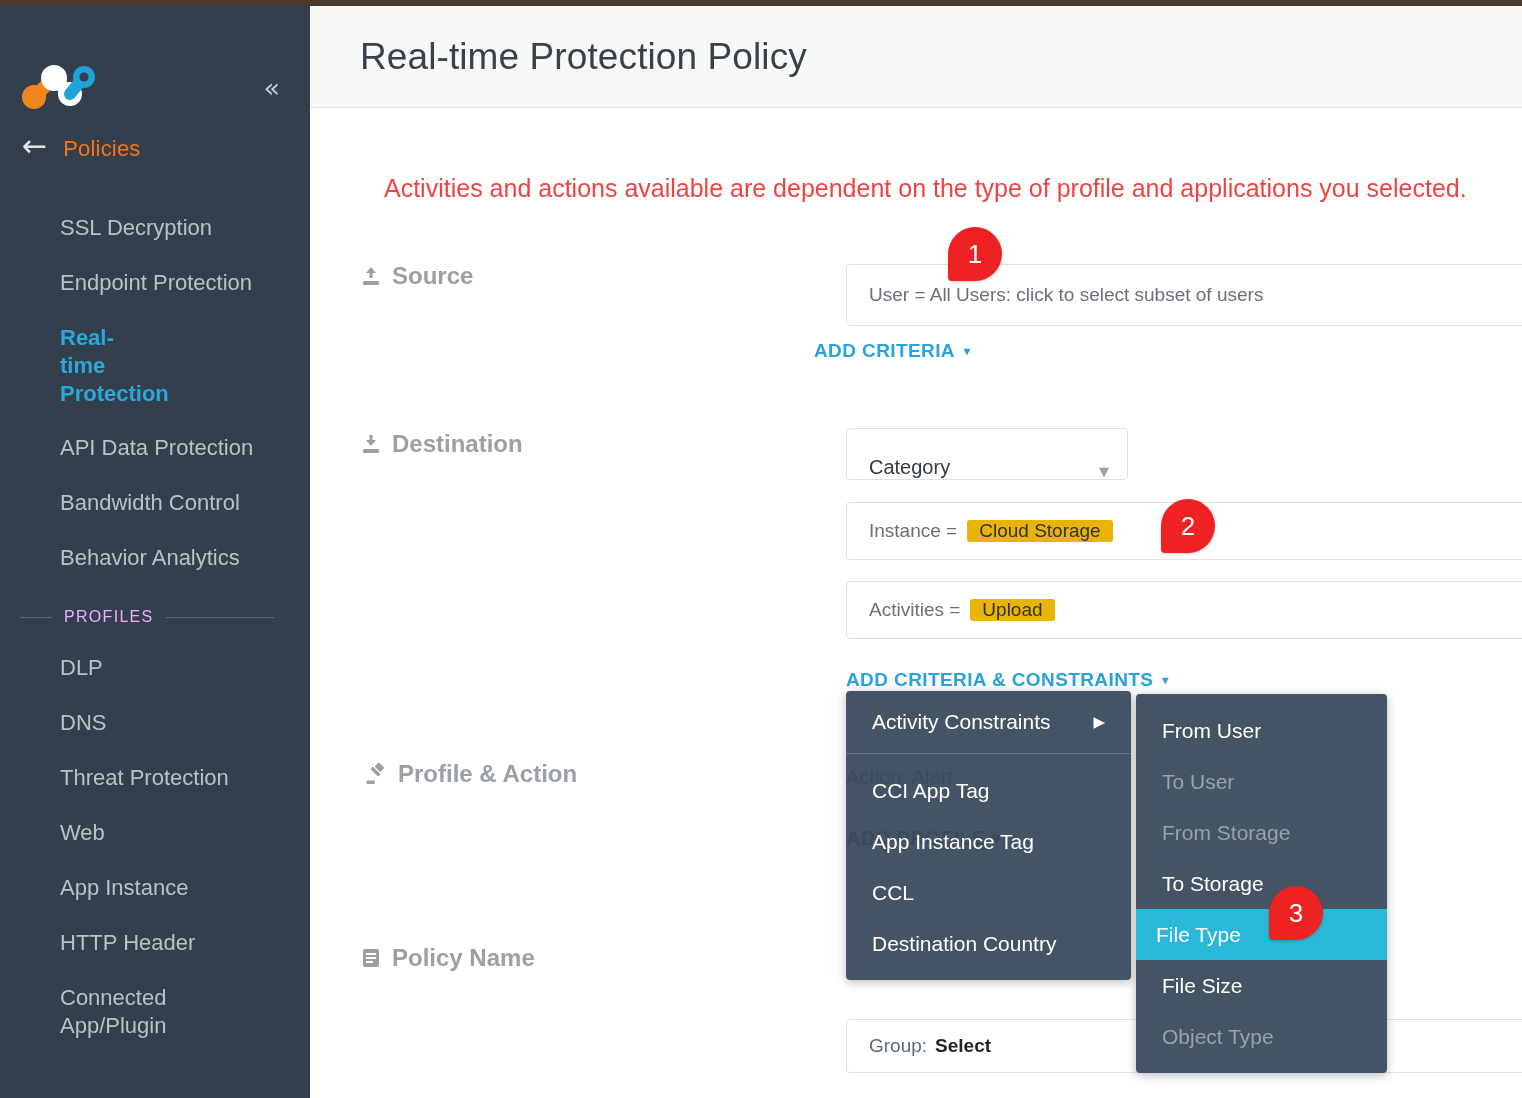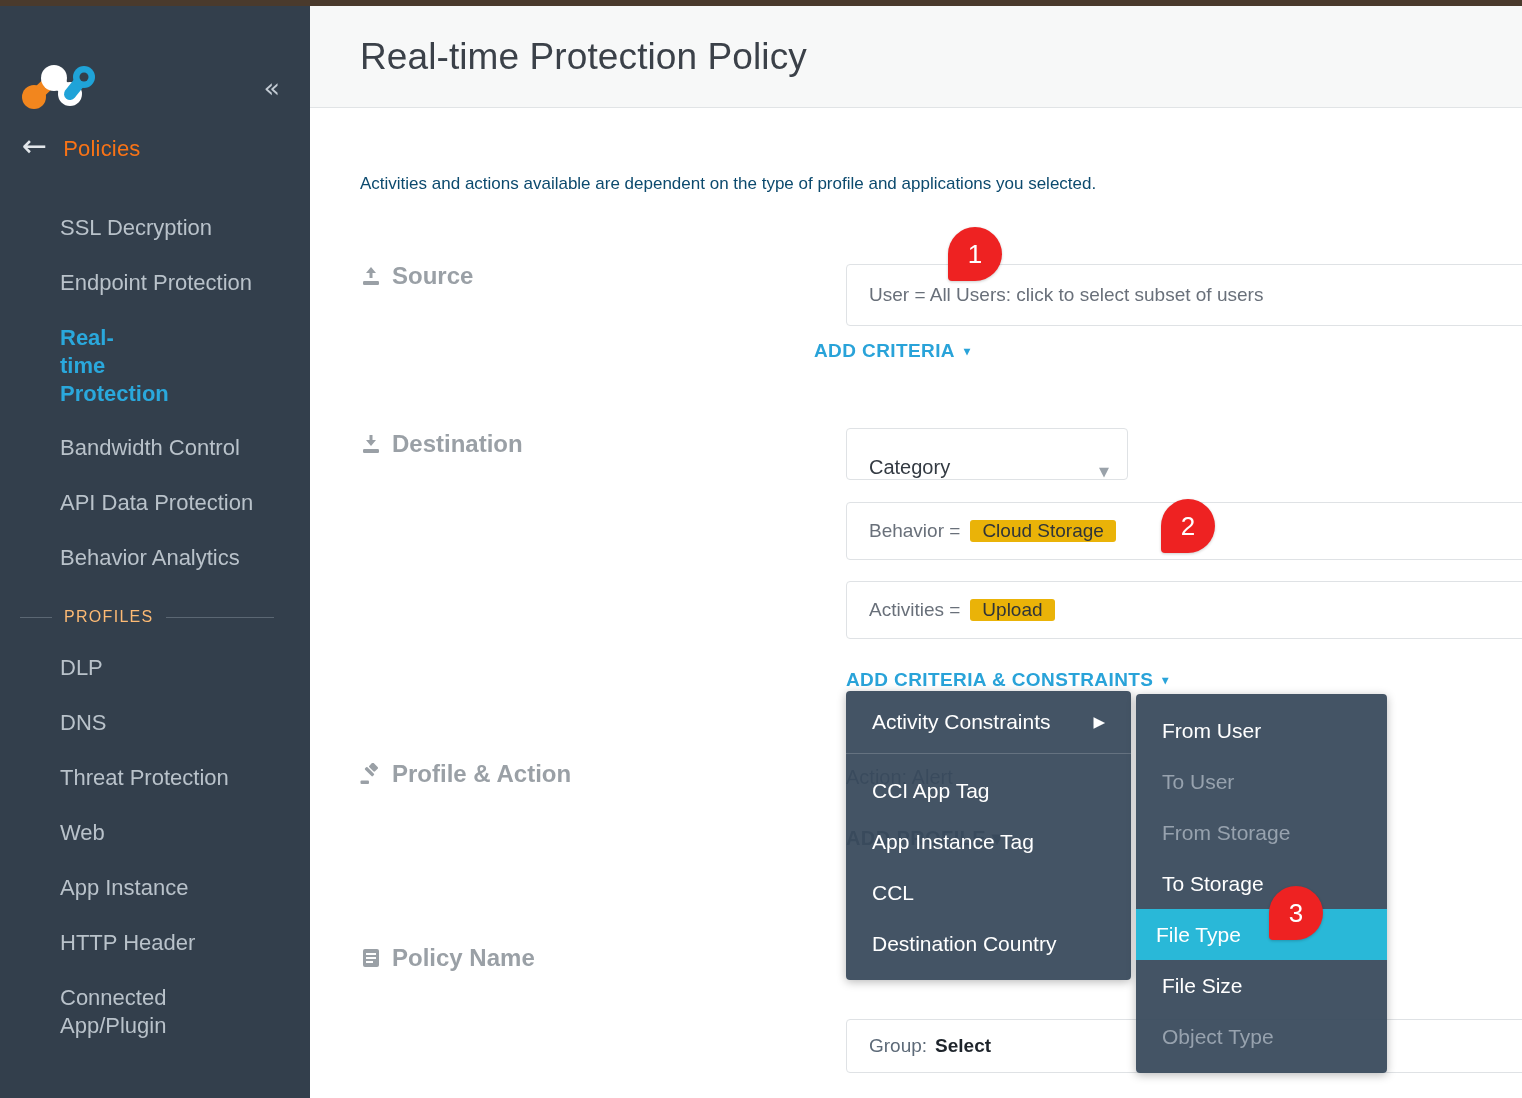--- a/index.html
+++ b/index.html
@@ -54,40 +54,40 @@
   }
   .sb-item.active { color: #2aa8dc; font-weight: bold; }
   .sb-item.two-line { max-width: 130px; margin-bottom: 26px; }
   .sb-divider {
     display: flex; align-items: center; gap: 12px;
     padding: 0 36px 0 20px; margin: 36px 0 28px 0;
   }
   .sb-divider .line { flex: 0 0 auto; height: 1px; background: #5b6773; width: 32px; }
   .sb-divider .line.long { flex: 1 1 auto; width: auto; }
   .sb-divider .lbl {
-    color: #fdba74; font-size: 16px; letter-spacing: 1.3px; text-align: right;
+    color: #f0abfc; font-size: 16px; letter-spacing: 1.3px; text-align: right;
   }
 
   
   .main {
     position: absolute; top: 6px; left: 310px; width: 1212px; height: 1092px;
     background: #ffffff; overflow: hidden;
   }
   .page-header {
     height: 102px; background: #f7f8f8;
     border-bottom: 1px solid #e1e4e6;
     display: flex; align-items: center;
     padding-left: 50px;
   }
   .page-title {
     font-size: 37px; font-weight: 300; color: #3b4149; letter-spacing: .1px;
   }
   .subtitle {
     padding: 66px 0 0 50px;
-    font-size: 17px; color: #0c4a6e;
+    font-size: 25px; color: #ef4444; margin-left: 24px;
   }
 
   
   .rowlabel {
     position: absolute;
     display: flex; align-items: center; gap: 10px;
     font-size: 24px; color: #9aa0a6; font-weight: bold;
   }
   .rowlabel .ico { display: inline-flex; width: 22px; height: 24px; align-items: center; justify-content: center; }
 
@@ -191,22 +191,22 @@
 
     <div class="sb-header">
       <span class="back-arrow">←</span>
       <span class="sb-header-title">Policies</span>
     </div>
 
     <nav class="sb-list">
       <div class="sb-item">SSL Decryption</div>
       <div class="sb-item">Endpoint Protection</div>
       <div class="sb-item active two-line">Real-time Protection</div>
+      <div class="sb-item">API Data Protection</div>
       <div class="sb-item">Bandwidth Control</div>
-      <div class="sb-item">API Data Protection</div>
       <div class="sb-item">Behavior Analytics</div>
 
       <div class="sb-divider">
         <span class="line"></span>
         <span class="lbl">PROFILES</span>
         <span class="line long"></span>
       </div>
 
       <div class="sb-item">DLP</div>
       <div class="sb-item">DNS</div>
@@ -254,35 +254,35 @@
       </span>
       <span>Destination</span>
     </div>
 
     <div class="select-box" style="left:536px; top:422px; width:282px; height:52px;">
       <span>Category</span>
       <span class="caret-sm">▼</span>
     </div>
 
     <div class="fieldbox" style="left:536px; top:496px; width:740px; height:58px;">
-      <span>Behavior =</span>
+      <span>Instance =</span>
       <span class="chip">Cloud Storage</span>
     </div>
 
     <div class="fieldbox" style="left:536px; top:575px; width:740px; height:58px;">
       <span>Activities =</span>
       <span class="chip">Upload</span>
     </div>
 
     <div class="link-action" style="left:536px; top:663px;">
       <span>ADD CRITERIA &amp; CONSTRAINTS</span>
       <span class="tri">▾</span>
     </div>
 
-    <div class="rowlabel" style="left:50px; top:754px;">
+    <div class="rowlabel" style="left:56px; top:754px;">
       <span class="ico">
         <svg width="22" height="22" viewBox="0 0 22 22">
           <rect x="9.5" y="1.2" width="8" height="6" rx="1.2" fill="#9aa0a6" transform="rotate(45 13.5 4.2)"></rect>
           <rect x="4" y="7" width="11" height="3.4" rx="1" fill="#9aa0a6" transform="rotate(45 9.5 8.7)"></rect>
           <rect x="0.5" y="17.5" width="8.5" height="3.6" rx="1" fill="#9aa0a6"></rect>
         </svg>
       </span>
       <span>Profile &amp; Action</span>
     </div>
 

